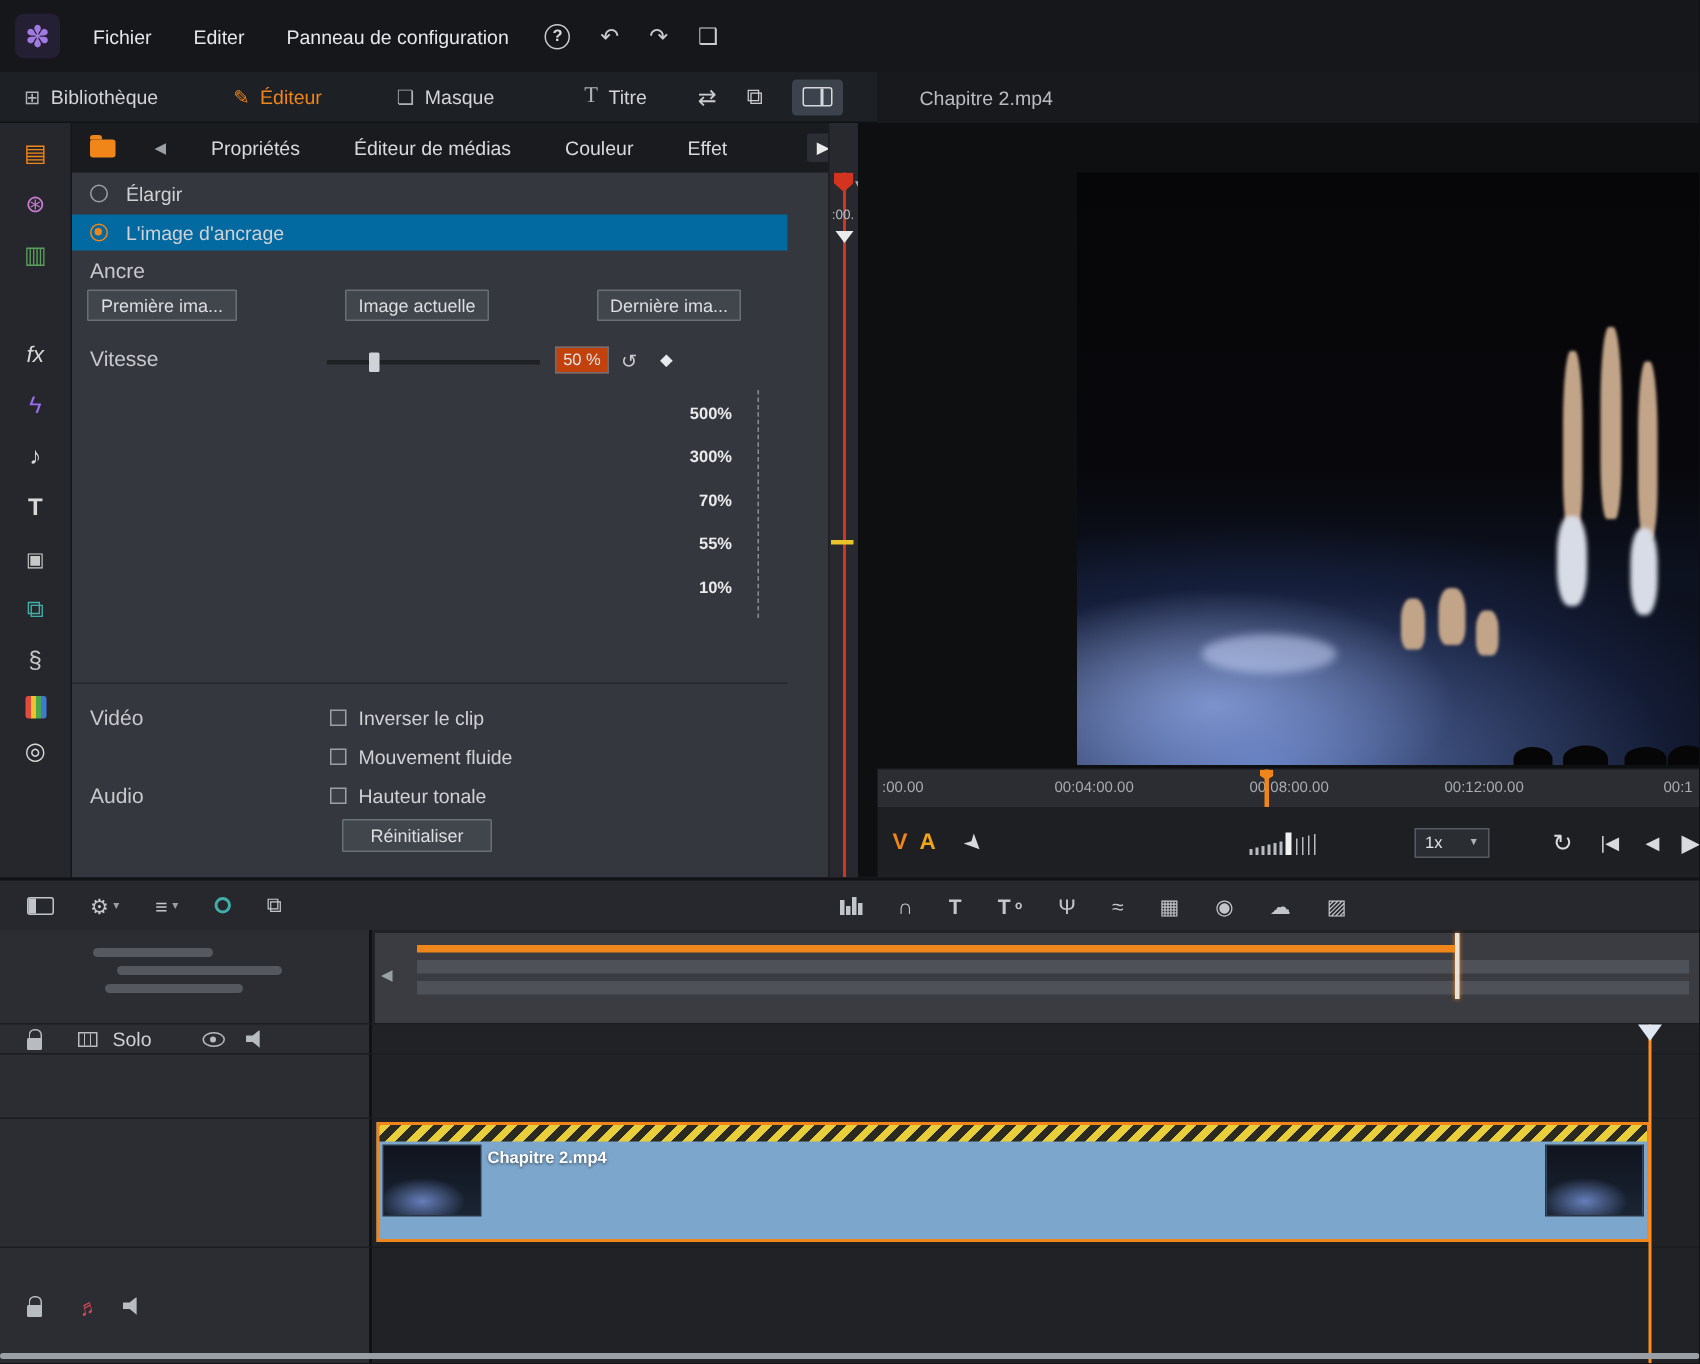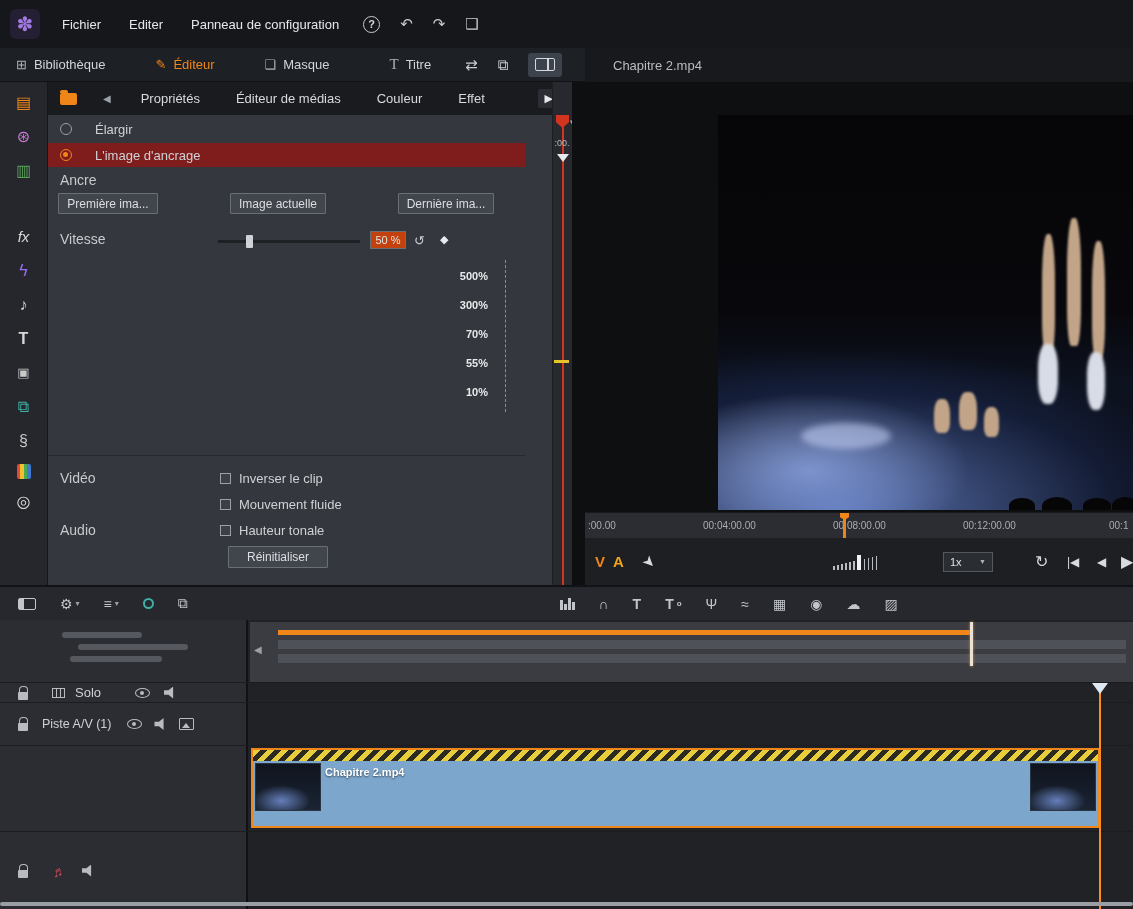--- a/index.html
+++ b/index.html
@@ -32,25 +32,25 @@
 
   
   #editor { position:absolute; left:48px; top:82px; width:524px; height:503px; background:#34373d; }
   #etabs { position:absolute; left:0; top:0; width:100%; height:33px; background:#191b1f; display:flex; align-items:center; gap:0; }
   .folder-ic { width:17px; height:12px; background:#f08519; border-radius:2px; position:relative; margin:0 14px 0 12px; }
   .folder-ic::before { content:""; position:absolute; left:0; top:-3px; width:8px; height:3px; background:#f08519; border-radius:2px 2px 0 0; }
   .e-nav { color:#9aa0a6; font-size:10px; padding:0 12px; }
   .e-tab { font-size:13px; color:#d8dadd; padding:0 18px; }
   .e-fwd { margin-left:auto; margin-right:12px; color:#e8eaec; font-size:11px; background:#2b2e34; padding:3px 7px; border-radius:2px; }
 
-  .radio-row { position:absolute; left:0; width:477px; height:24px; display:flex; align-items:center; padding-left:12px; gap:23px; font-size:13px; color:#cfd1d4; }
+  .radio-row { position:absolute; left:0; width:477px; height:24px; display:flex; align-items:center; padding-left:12px; gap:12px; font-size:13px; color:#cfd1d4; }
   .radio { width:12px; height:12px; border:1.5px solid #9aa0a6; border-radius:50%; background:transparent; flex:none; }
   .radio.sel { border-color:#f08519; position:relative; }
   .radio.sel::after { content:""; position:absolute; left:2px; top:2px; width:5px; height:5px; border-radius:50%; background:#f08519; }
-  .row-sel { background:#7f1d1d; }
+  .row-sel { background:#0369a1; }
 
   .sec-label { position:absolute; font-size:14px; color:#c7c9cc; }
   .ebtn { position:absolute; height:21px; background:#41454c; border:1px solid #6a6f76; color:#dcdee1; font-size:12px; display:flex; align-items:center; justify-content:center; border-radius:1px; }
 
   .slider-track { position:absolute; width:142px; height:3px; background:#1e2024; top:10px; }
   .slider-handle { position:absolute; width:7px; height:13px; background:#cfd2d6; border-radius:1px; top:-5px; }
   .val-box { position:absolute; width:36px; height:18px; background:#c2410c; border:1px solid #6a6f76; font-size:11px; color:#e2e4e6; display:flex; align-items:center; justify-content:center; }
   .mini-ic { position:absolute; color:#c9cbce; font-size:13px; }
 
   .scale-ticks { position:absolute; left:384px; top:180px; width:56px; text-align:right; font-size:11px; font-weight:bold; color:#e8eaec; line-height:29px; }
@@ -397,27 +397,20 @@
     <div class="track-head" style="top:63px; height:19px; gap:0;">
       <span class="ic-lock" style="margin-left:18px;"></span>
       <span class="ic-gridsm" style="margin-left:24px;"></span>
       <span class="track-name" style="margin-left:10px; font-size:13px;">Solo</span>
       <span class="ic-eye" style="margin-left:34px;"></span>
       <span class="ic-speaker" style="margin-left:14px;"></span>
     </div>
 
     <div class="tl-row-sep" style="top:82px;"></div>
 
-    <div class="track-head" style="top:83px; height:42px;">
-      <span class="ic-lock" style="margin-left:18px;"></span>
-      <span class="track-name" style="margin-left:14px;">Piste A/V (1)</span>
-      <span class="ic-eye" style="margin-left:16px;"></span>
-      <span class="ic-speaker" style="margin-left:12px;"></span>
-      <span class="ic-image" style="margin-left:12px;"></span>
-    </div>
 
     <div class="tl-row-sep" style="top:125px;"></div>
 
 
     <div class="tl-row-sep" style="top:211px;"></div>
 
     <div class="track-head" style="top:212px; height:77px;">
       <span class="ic-lock" style="margin-left:18px;"></span>
       <span class="red-note" style="margin-left:24px;">♬</span>
       <span class="ic-speaker" style="margin-left:16px;"></span>

